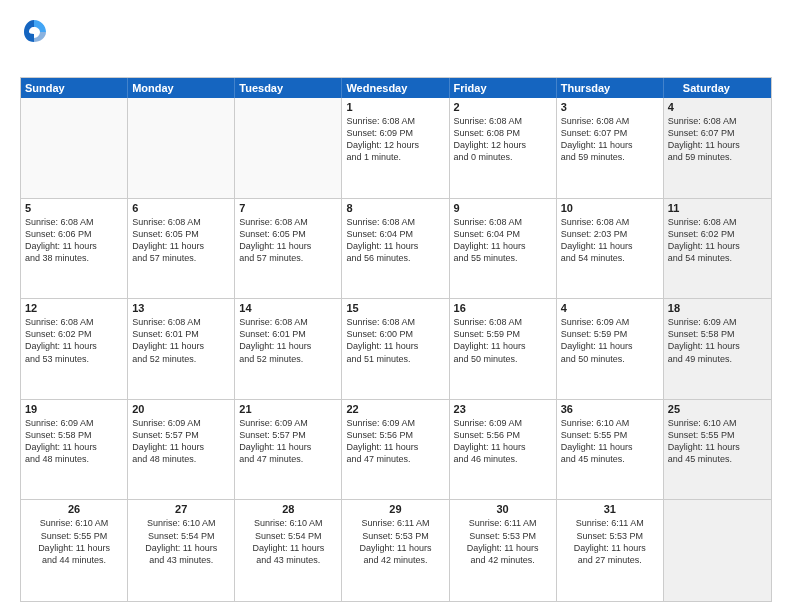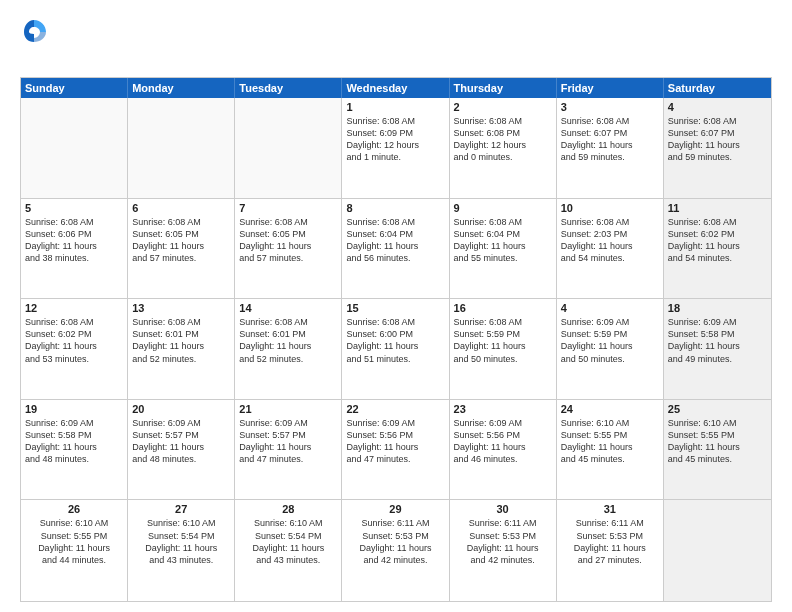--- a/index.html
+++ b/index.html
@@ -65,21 +65,21 @@
       background: #1565c0;
     }
     .cal-header-cell {
       color: #fff;
       font-size: 11px;
       font-weight: bold;
       padding: 4px 4px;
       text-align: left;
       border-right: 1px solid rgba(255,255,255,0.2);
     }
-    .cal-header-cell:last-child { border-right: none; }
+    .cal-header-cell:last-child { border-right: none; margin-left: 15px; }
     .cal-body {
       flex: 1;
       display: grid;
       grid-template-rows: repeat(5, 1fr);
     }
     .cal-row {
       display: grid;
       grid-template-columns: repeat(7, 1fr);
       border-bottom: 1px solid #ccc;
     }
@@ -130,22 +130,22 @@
       <div class="location"></div>
     </div>
   </div>
 
   <div class="calendar">
     <div class="cal-header" id="cal-header-row">
         <div class="cal-header-cell">Sunday</div>
         <div class="cal-header-cell">Monday</div>
         <div class="cal-header-cell">Tuesday</div>
         <div class="cal-header-cell">Wednesday</div>
+        <div class="cal-header-cell">Friday</div>
         <div class="cal-header-cell">Thursday</div>
-        <div class="cal-header-cell">Friday</div>
         <div class="cal-header-cell">Saturday</div>
       </div>
     <div class="cal-body" id="cal-body">
         <div class="cal-row">
           <div class="cal-cell empty"></div>
           <div class="cal-cell empty"></div>
           <div class="cal-cell empty"></div>
           <div class="cal-cell">
             <div class="day-num">1</div>
             <div class="cell-line">Sunrise: 6:08 AM</div>
@@ -307,21 +307,21 @@
             <div class="cell-line">and 47 minutes.</div>
           </div>
           <div class="cal-cell">
             <div class="day-num">23</div>
             <div class="cell-line">Sunrise: 6:09 AM</div>
             <div class="cell-line">Sunset: 5:56 PM</div>
             <div class="cell-line">Daylight: 11 hours</div>
             <div class="cell-line">and 46 minutes.</div>
           </div>
           <div class="cal-cell">
-            <div class="day-num">24</div>
+            <div class="day-num">36</div>
             <div class="cell-line">Sunrise: 6:10 AM</div>
             <div class="cell-line">Sunset: 5:55 PM</div>
             <div class="cell-line">Daylight: 11 hours</div>
             <div class="cell-line">and 45 minutes.</div>
           </div>
           <div class="cal-cell shaded">
             <div class="day-num">25</div>
             <div class="cell-line">Sunrise: 6:10 AM</div>
             <div class="cell-line">Sunset: 5:55 PM</div>
             <div class="cell-line">Daylight: 11 hours</div>

